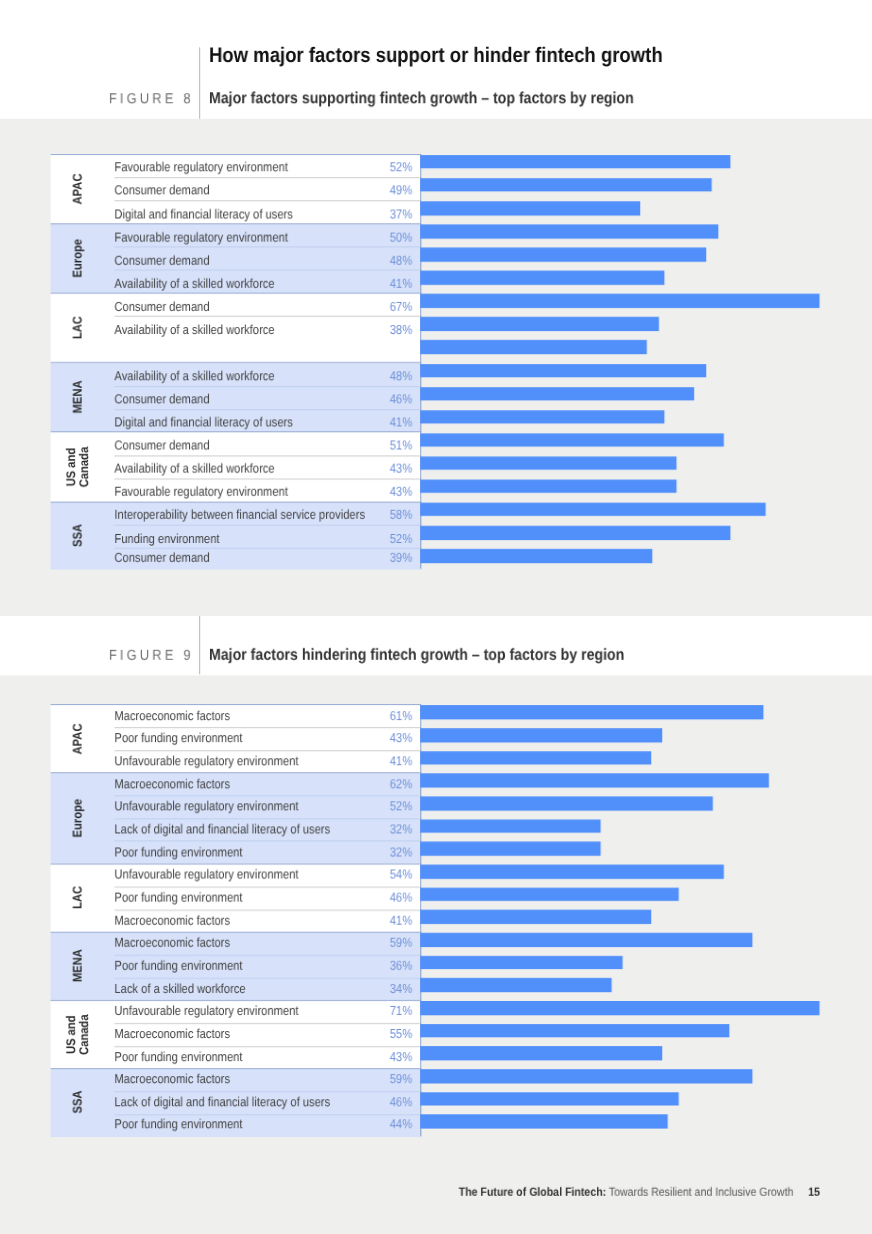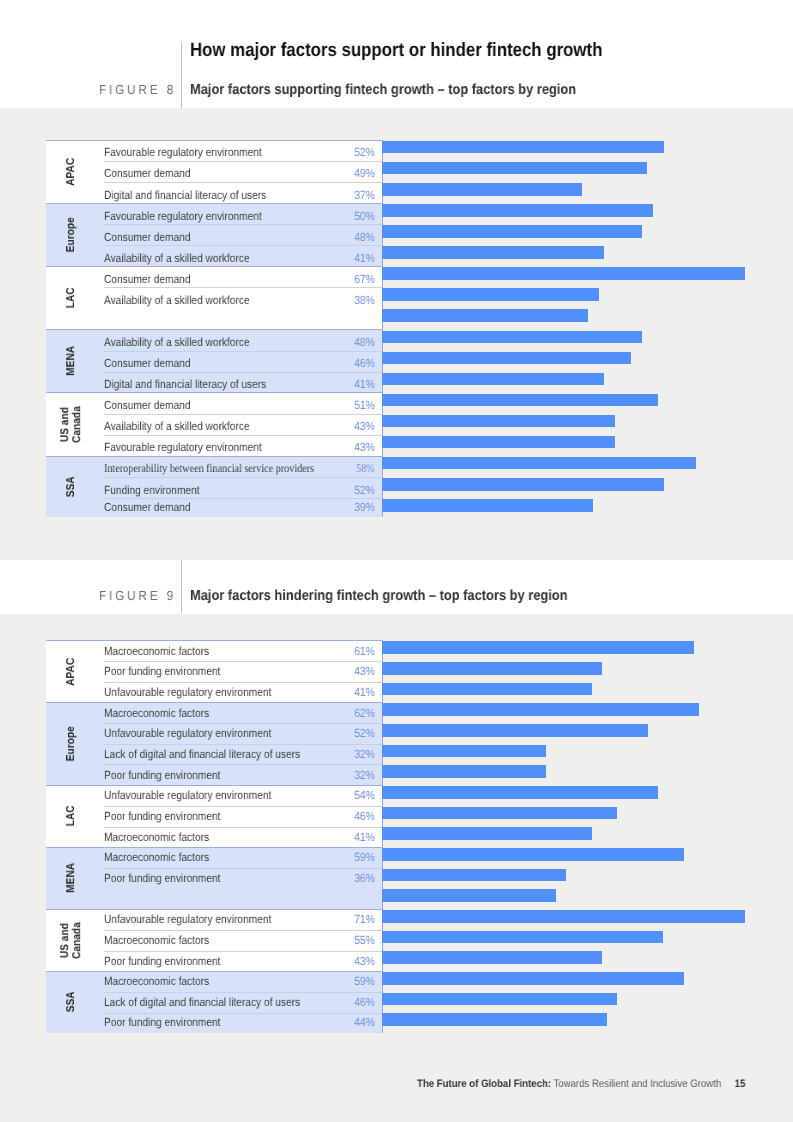--- a/index.html
+++ b/index.html
@@ -162,21 +162,21 @@
             <div class="lbl" style="height: 21.07px; line-height: 21.07px; top: 2.4px;">Favourable regulatory environment</div>
             <div class="val" style="height: 21.07px; line-height: 21.07px; top: 2.4px;">43%</div>
           </div>
         </div>
       </div>
       <div class="grp alt" style="position: absolute; left: 0px; top: 316.05px; width: 336.5px; height: 60.54px;">
         <div class="reglabel">
           <span>SSA</span>
         </div>
         <div class="rows" style="width: 278.5px;">
-          <div class="row" style="height: 21.07px; font-family: Liberation Serif, serif;">
+          <div class="row" style="height: 21.07px;">
             <div class="lbl" style="height: 21.07px; line-height: 21.07px; top: 2.4px;">Interoperability between financial service providers</div>
             <div class="val" style="height: 21.07px; line-height: 21.07px; top: 2.4px;">58%</div>
             <div class="hr" style="top: 21.07px;"></div>
           </div>
           <div class="row" style="height: 21.07px;">
             <div class="lbl" style="height: 21.07px; line-height: 21.07px; top: 2.4px;">Funding environment</div>
             <div class="val" style="height: 21.07px; line-height: 21.07px; top: 2.4px;">52%</div>
             <div class="hr" style="top: 21.07px;"></div>
           </div>
           <div class="row" style="height: 18.4px;">
@@ -282,20 +282,24 @@
           <div class="row" style="height: 20.67px;">
             <div class="lbl" style="height: 20.67px; line-height: 20.67px; top: 0.2px;">Macroeconomic factors</div>
             <div class="val" style="height: 20.67px; line-height: 20.67px; top: 0.2px;">59%</div>
             <div class="hr" style="top: 20.67px;"></div>
           </div>
           <div class="row" style="height: 20.67px;">
             <div class="lbl" style="height: 20.67px; line-height: 20.67px; top: 0.2px;">Poor funding environment</div>
             <div class="val" style="height: 20.67px; line-height: 20.67px; top: 0.2px;">36%</div>
             <div class="hr" style="top: 20.67px;"></div>
           </div>
+          <div class="row" style="height: 20.67px;">
+            <div class="lbl" style="height: 20.67px; line-height: 20.67px; top: 0.2px;">Lack of a skilled workforce</div>
+            <div class="val" style="height: 20.67px; line-height: 20.67px; top: 0.2px;">34%</div>
+          </div>
         </div>
       </div>
       <div class="grp plain" style="position: absolute; left: 0px; top: 268.71px; width: 336.5px; height: 62.01px;">
         <div class="reglabel">
           <span>US and<br>Canada</span>
         </div>
         <div class="rows" style="width: 278.5px;">
           <div class="row" style="height: 20.67px;">
             <div class="lbl" style="height: 20.67px; line-height: 20.67px; top: 0.2px;">Unfavourable regulatory environment</div>
             <div class="val" style="height: 20.67px; line-height: 20.67px; top: 0.2px;">71%</div>

